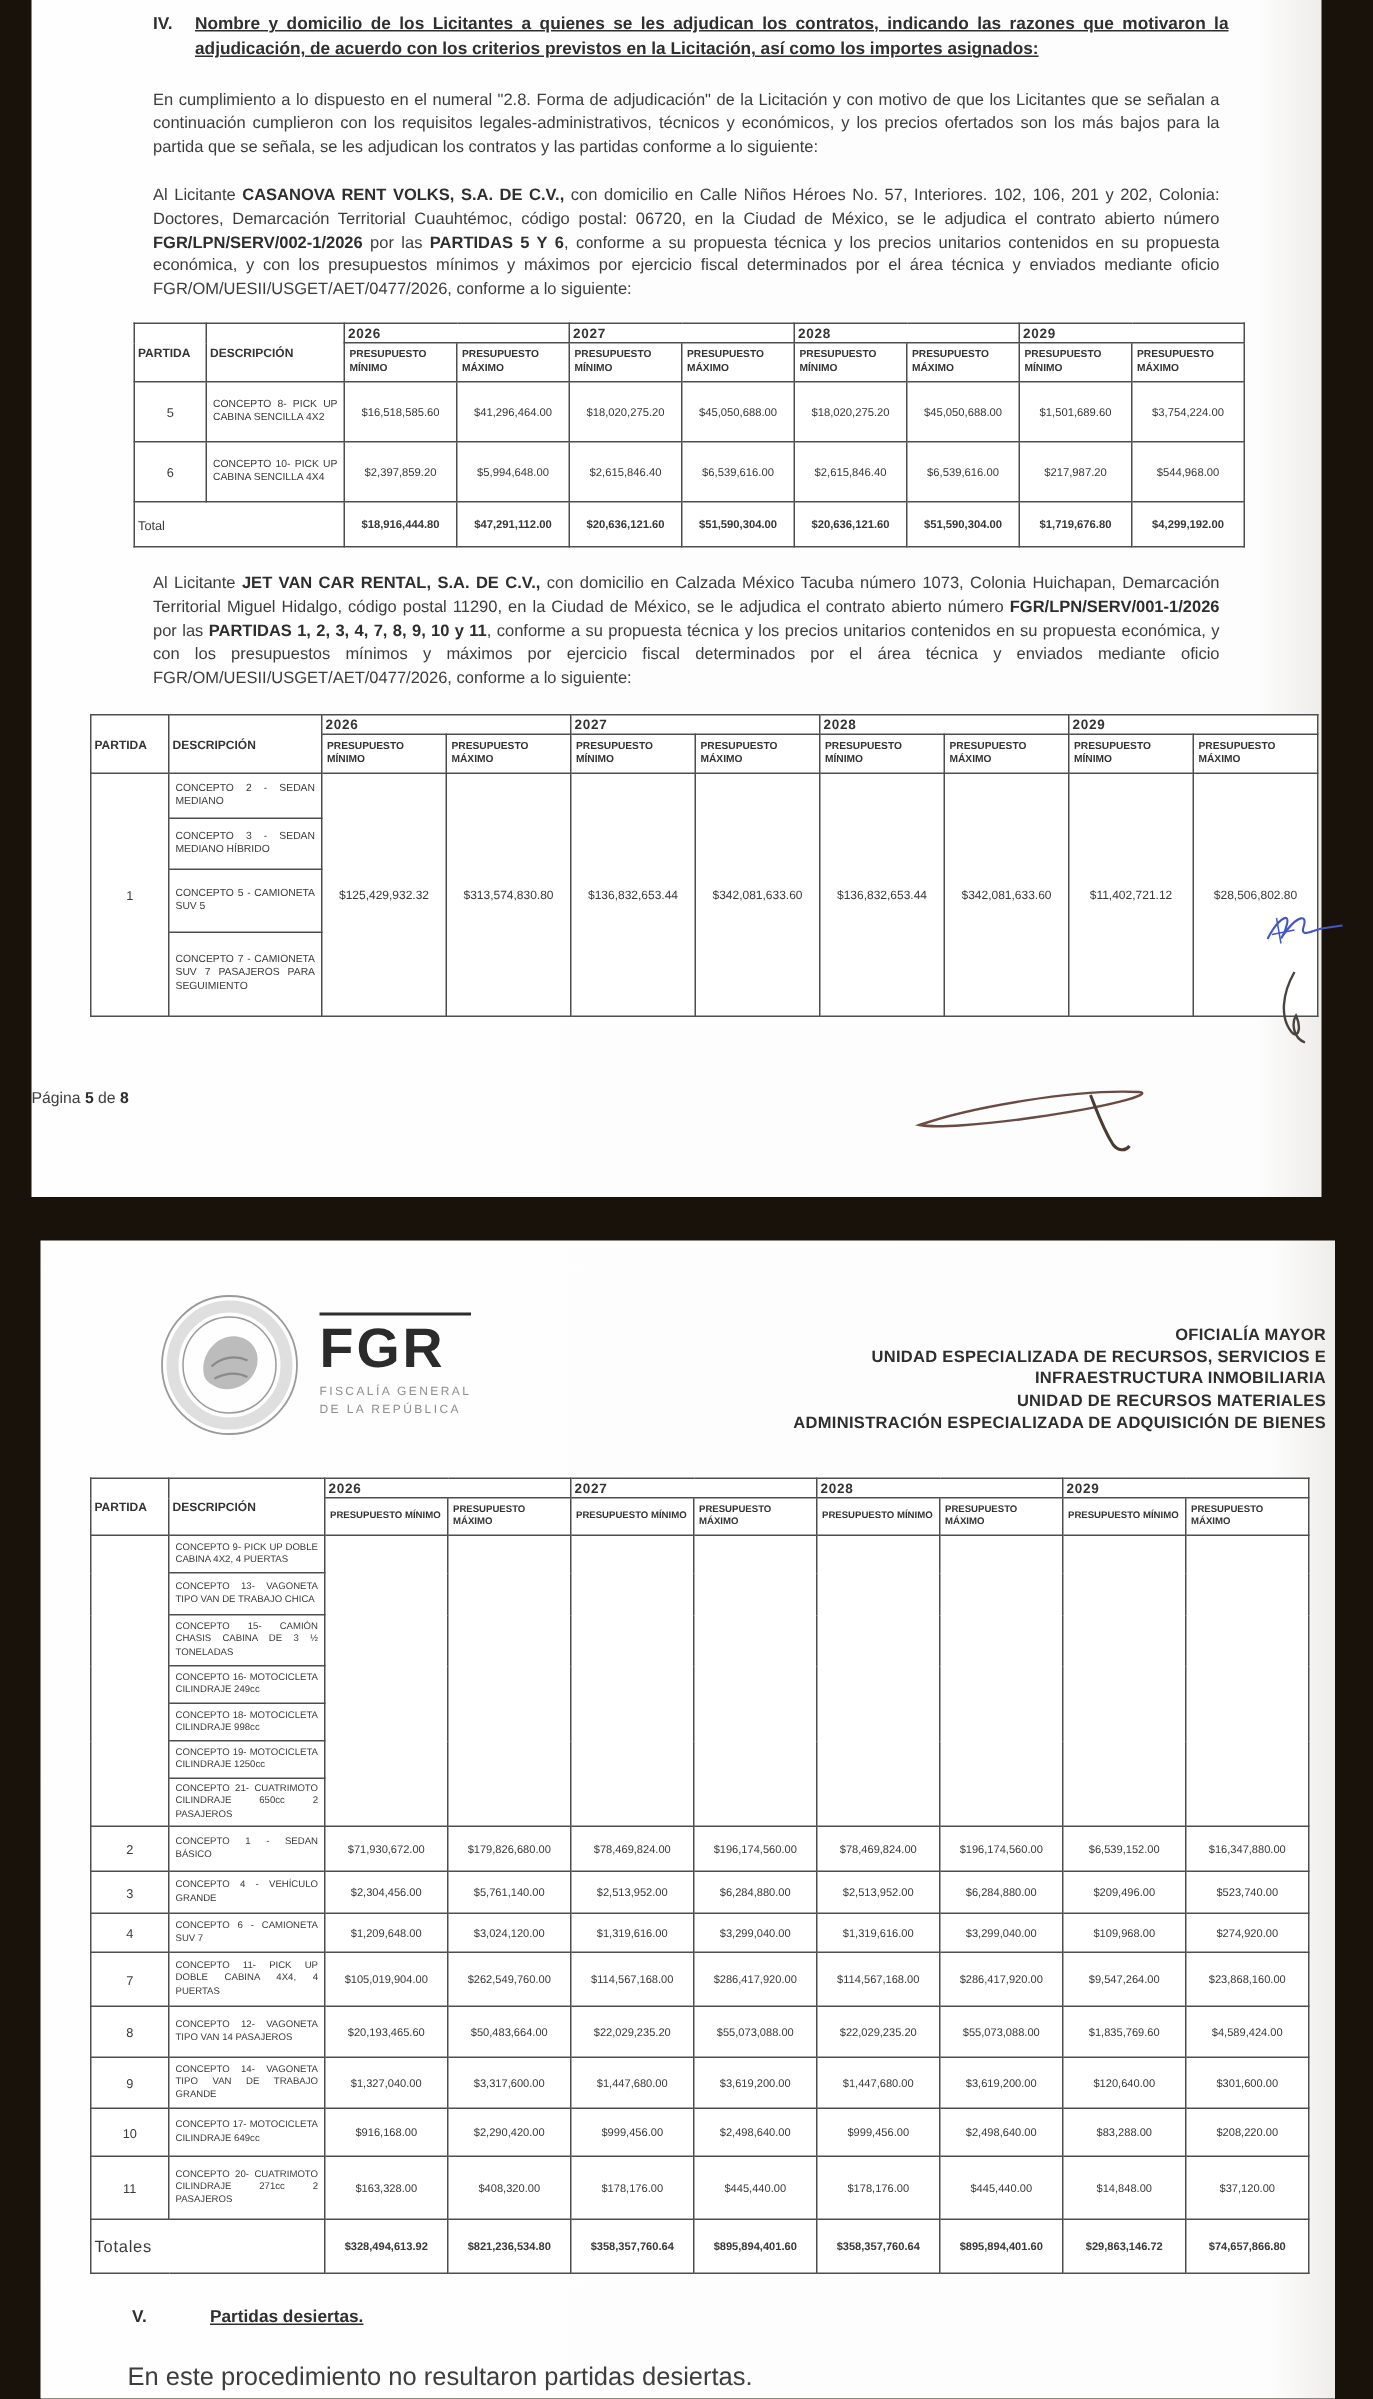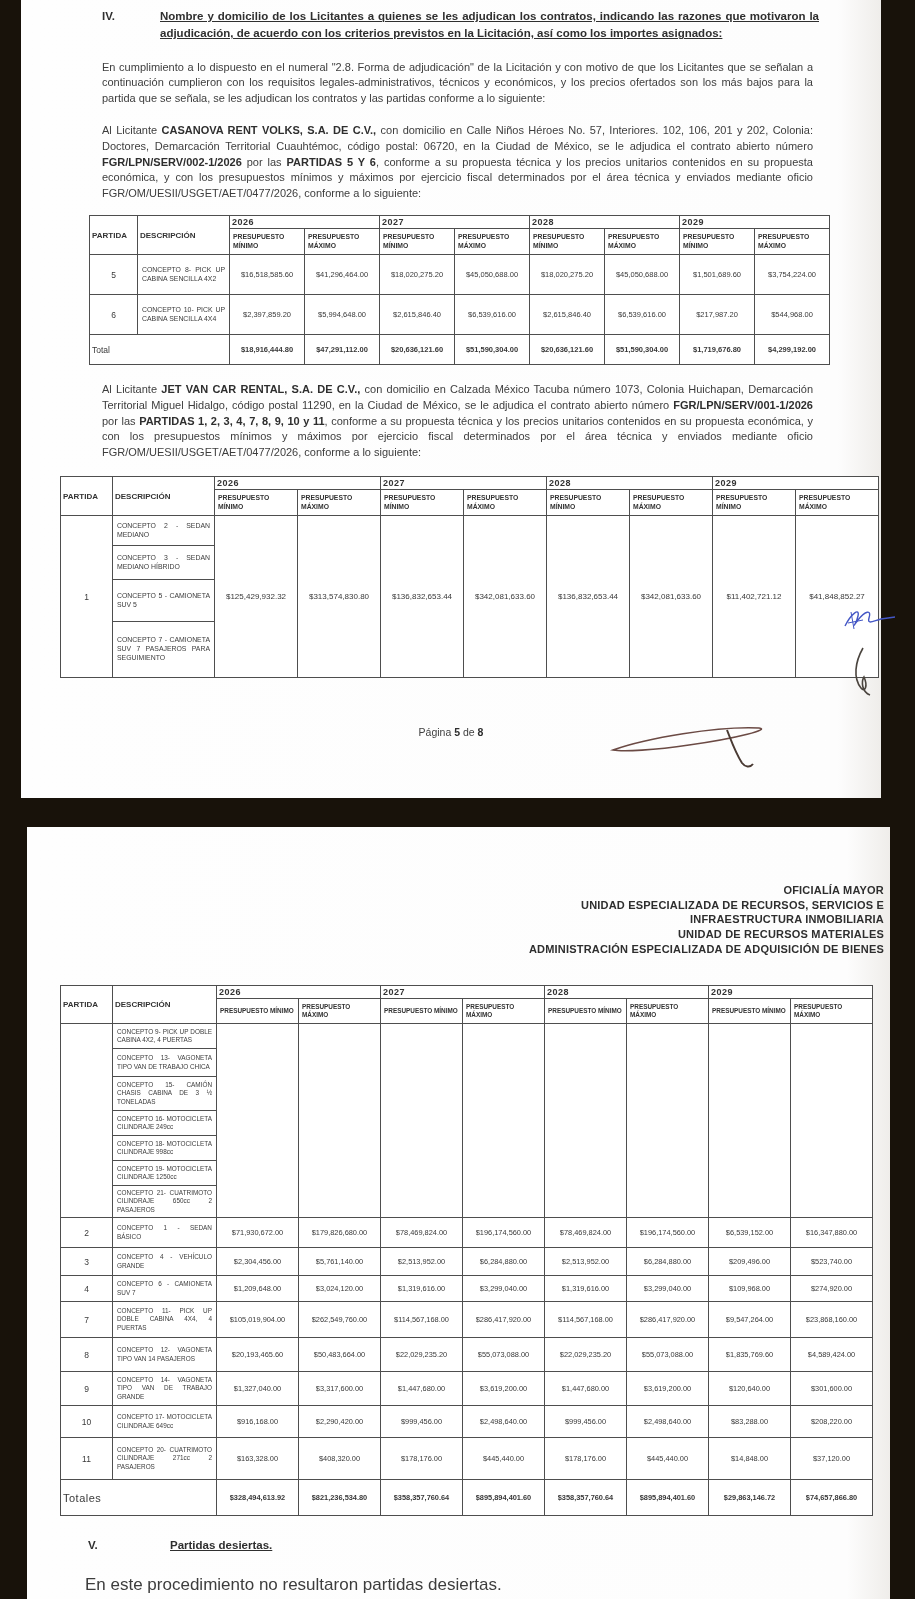--- a/index.html
+++ b/index.html
@@ -6,21 +6,21 @@
   body{width:915px;height:1599px;background:#18120a;position:relative;overflow:hidden;
        font-family:"Liberation Sans",sans-serif;}
   .page{position:absolute;background:linear-gradient(to right,#fefefe 0%,#fdfdfd 95%,#efedea 100%);color:#3c3c3c;}
   #page1{left:21px;top:0;width:860px;height:798px;}
   #page2{left:27px;top:827px;width:863px;height:772px;}
 
   
   .sec-head{display:flex;margin:8px 62px 0 81px;font-weight:bold;color:#2f2f2f;
             font-size:11.5px;line-height:1.5;}
   .sec-num{flex:0 0 28px;}
-  .sec-title{text-decoration:underline;text-align:justify;margin-left:30px;}
+  .sec-title{text-decoration:underline;text-align:justify;}
   .para{margin:17px 68px 0 81px;font-size:11px;line-height:1.42;text-align:justify;color:#3d3d3d;}
   .para b{color:#2e2e2e;}
 
   
   table.tbl{border-collapse:collapse;table-layout:fixed;background:#fff;}
   .tbl th,.tbl td{border:1px solid #4e4e4e;padding:1px 2px;overflow:hidden;}
   .tbl th{font-weight:bold;color:#333;text-align:left;vertical-align:middle;}
   th.corner{font-size:8px;}
   th.yr{font-size:9px;letter-spacing:.5px;}
   th.mm{font-size:6.8px;line-height:1.25;padding:4px 3px;}
@@ -33,21 +33,21 @@
   #t1{margin:14px 0 0 68px;width:740px;}
   #t2{margin:16px 0 0 39px;width:818px;}
   #t2 td.vc{font-size:8px;}
   #t3{margin:0;position:absolute;left:33px;top:158px;width:812px;}
   #t3 th.mm{font-size:6.4px;}
   #t3 td.dc{font-size:6.4px;}
   #t3 td.vc{font-size:7.4px;}
   #t3 .tc{font-size:11px;letter-spacing:.5px;}
 
   
-  .pg-footer{position:absolute;left:0;width:100%;top:726px;text-align:center;
+  .pg-footer{position:absolute;left:0;width:100%;top:726px;
              font-size:10.5px;color:#3f3f3f;}
   .pg-footer b{color:#2d2d2d;}
   .sig{position:absolute;left:586px;top:716px;}
   .pen1{position:absolute;left:806px;top:592px;}
 
   
   .logo{position:absolute;left:78px;top:34px;display:flex;align-items:center;gap:12px;}
   .wordmark{border-top:2px solid #2c2c2c;padding-top:3px;}
   .fgr{font-size:37px;font-weight:bold;letter-spacing:2px;color:#2b2b2b;line-height:1;}
   .fgr-sub{margin-top:5px;font-size:8px;letter-spacing:1.6px;color:#8d8d8d;line-height:1.5;}
@@ -170,21 +170,21 @@
       <tr style="height:30px">
         <td class="pc" rowspan="4">1</td>
         <td class="dc">CONCEPTO 2 - SEDAN MEDIANO</td>
         <td class="vc" rowspan="4">$125,429,932.32</td>
         <td class="vc" rowspan="4">$313,574,830.80</td>
         <td class="vc" rowspan="4">$136,832,653.44</td>
         <td class="vc" rowspan="4">$342,081,633.60</td>
         <td class="vc" rowspan="4">$136,832,653.44</td>
         <td class="vc" rowspan="4">$342,081,633.60</td>
         <td class="vc" rowspan="4">$11,402,721.12</td>
-        <td class="vc" rowspan="4">$41,848,852.27</td>
+        <td class="vc" rowspan="4">$28,506,802.80</td>
       </tr>
       <tr style="height:34px">
           <td class="dc">CONCEPTO 3 - SEDAN MEDIANO HÍBRIDO</td>
         </tr>
       <tr style="height:42px">
           <td class="dc">CONCEPTO 5 - CAMIONETA SUV 5</td>
         </tr>
       <tr style="height:56px">
           <td class="dc">CONCEPTO 7 - CAMIONETA SUV 7 PASAJEROS PARA SEGUIMIENTO</td>
         </tr>
@@ -199,20 +199,36 @@
   </svg>
   <svg class="pen1" width="80" height="116" viewBox="0 0 80 116">
     <path d="M18 34 C 24 22, 33 15, 31 24 C 29 33, 24 37, 31 28 C 38 19, 45 17, 42 26 C 40 33, 46 29, 54 27 L 68 25" fill="none" stroke="#4356c5" stroke-width="1.4"></path>
     <path d="M21 31 L 36 28 M27 37 L 24 20" fill="none" stroke="#4356c5" stroke-width="1"></path>
     <path d="M36 56 C 28 70, 26 86, 34 96 C 38 101, 41 94, 37 85 C 34 90, 35 100, 43 103" fill="none" stroke="#4a443e" stroke-width="1.6"></path>
   </svg>
 </div>
 
 <div class="page" id="page2">
 
+  <div class="logo">
+    <svg width="96" height="98" viewBox="0 0 96 98">
+      <ellipse cx="48" cy="49" rx="45" ry="46" fill="none" stroke="#9a9a9a" stroke-width="1.2"></ellipse>
+      <ellipse cx="48" cy="49" rx="38" ry="39" fill="none" stroke="#8f8f8f" stroke-width="8" opacity="0.28"></ellipse>
+      <ellipse cx="48" cy="49" rx="31" ry="32" fill="none" stroke="#9a9a9a" stroke-width="1"></ellipse>
+      <path d="M31 56 C 28 42, 40 28, 53 30 C 66 32, 70 45, 64 55 C 59 64, 46 68, 38 63 C 34 61, 32 59, 31 56 Z" fill="#a6a6a6" opacity="0.75"></path>
+      <path d="M36 50 C 42 44, 52 42, 60 46 M38 58 C 46 54, 54 54, 60 57" fill="none" stroke="#7d7d7d" stroke-width="1.4" opacity="0.8"></path>
+    </svg>
+    <div class="wordmark">
+      <div class="fgr">FGR</div>
+      <div class="fgr-sub">
+        <div>FISCALÍA GENERAL</div>
+        <div>DE LA REPÚBLICA</div>
+      </div>
+    </div>
+  </div>
 
   <div class="letterhead">
     <div>OFICIALÍA MAYOR</div>
     <div>UNIDAD ESPECIALIZADA DE RECURSOS, SERVICIOS E</div>
     <div>INFRAESTRUCTURA INMOBILIARIA</div>
     <div>UNIDAD DE RECURSOS MATERIALES</div>
     <div>ADMINISTRACIÓN ESPECIALIZADA DE ADQUISICIÓN DE BIENES</div>
   </div>
 
   <table class="tbl" id="t3">

